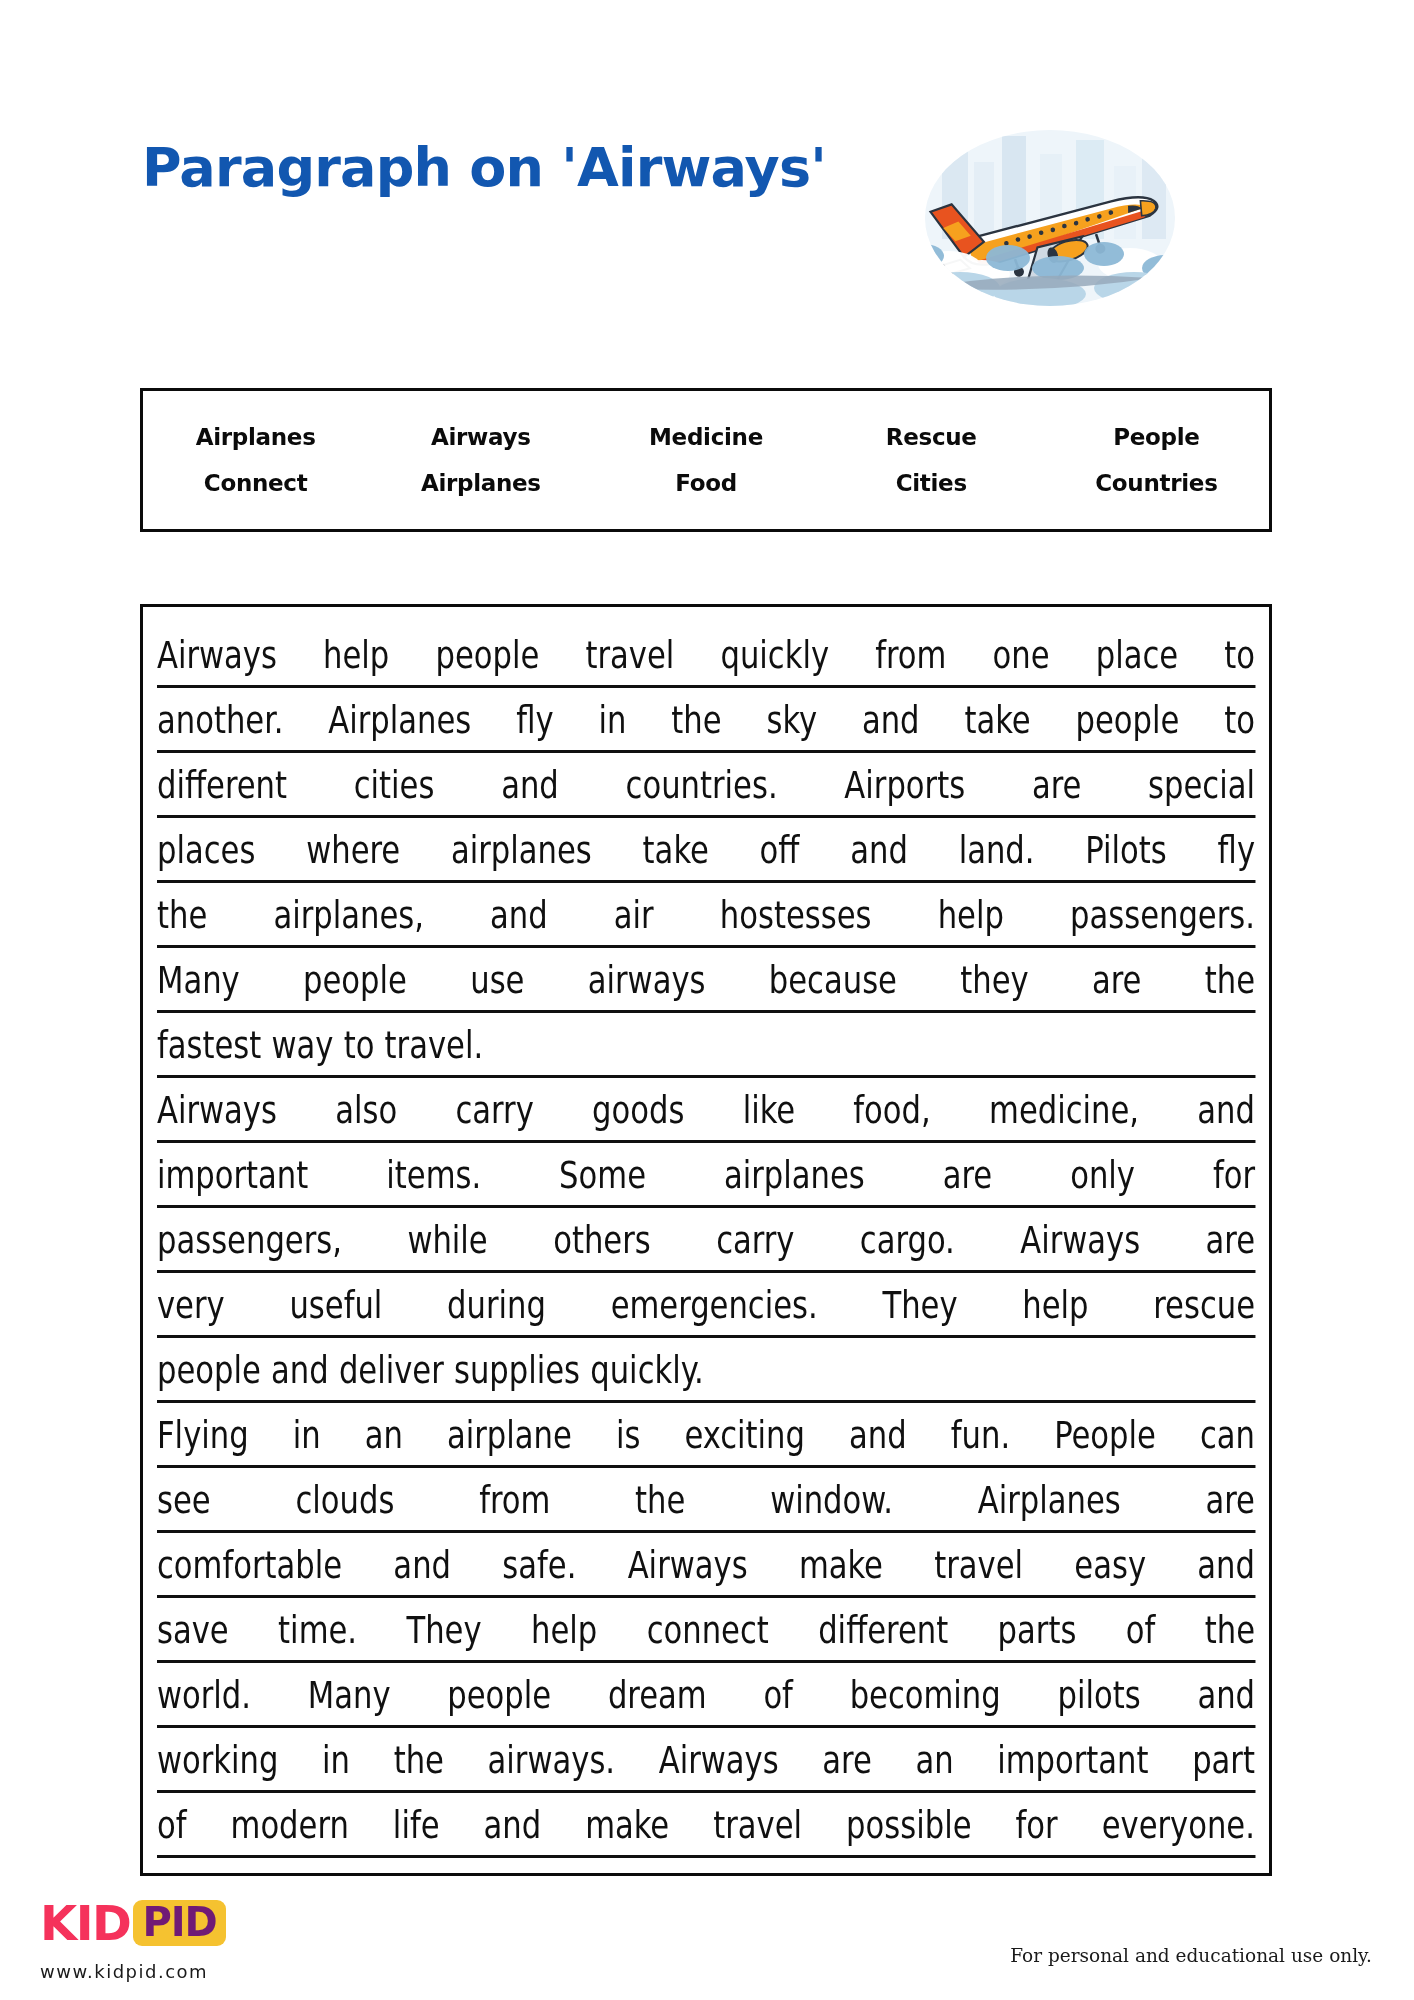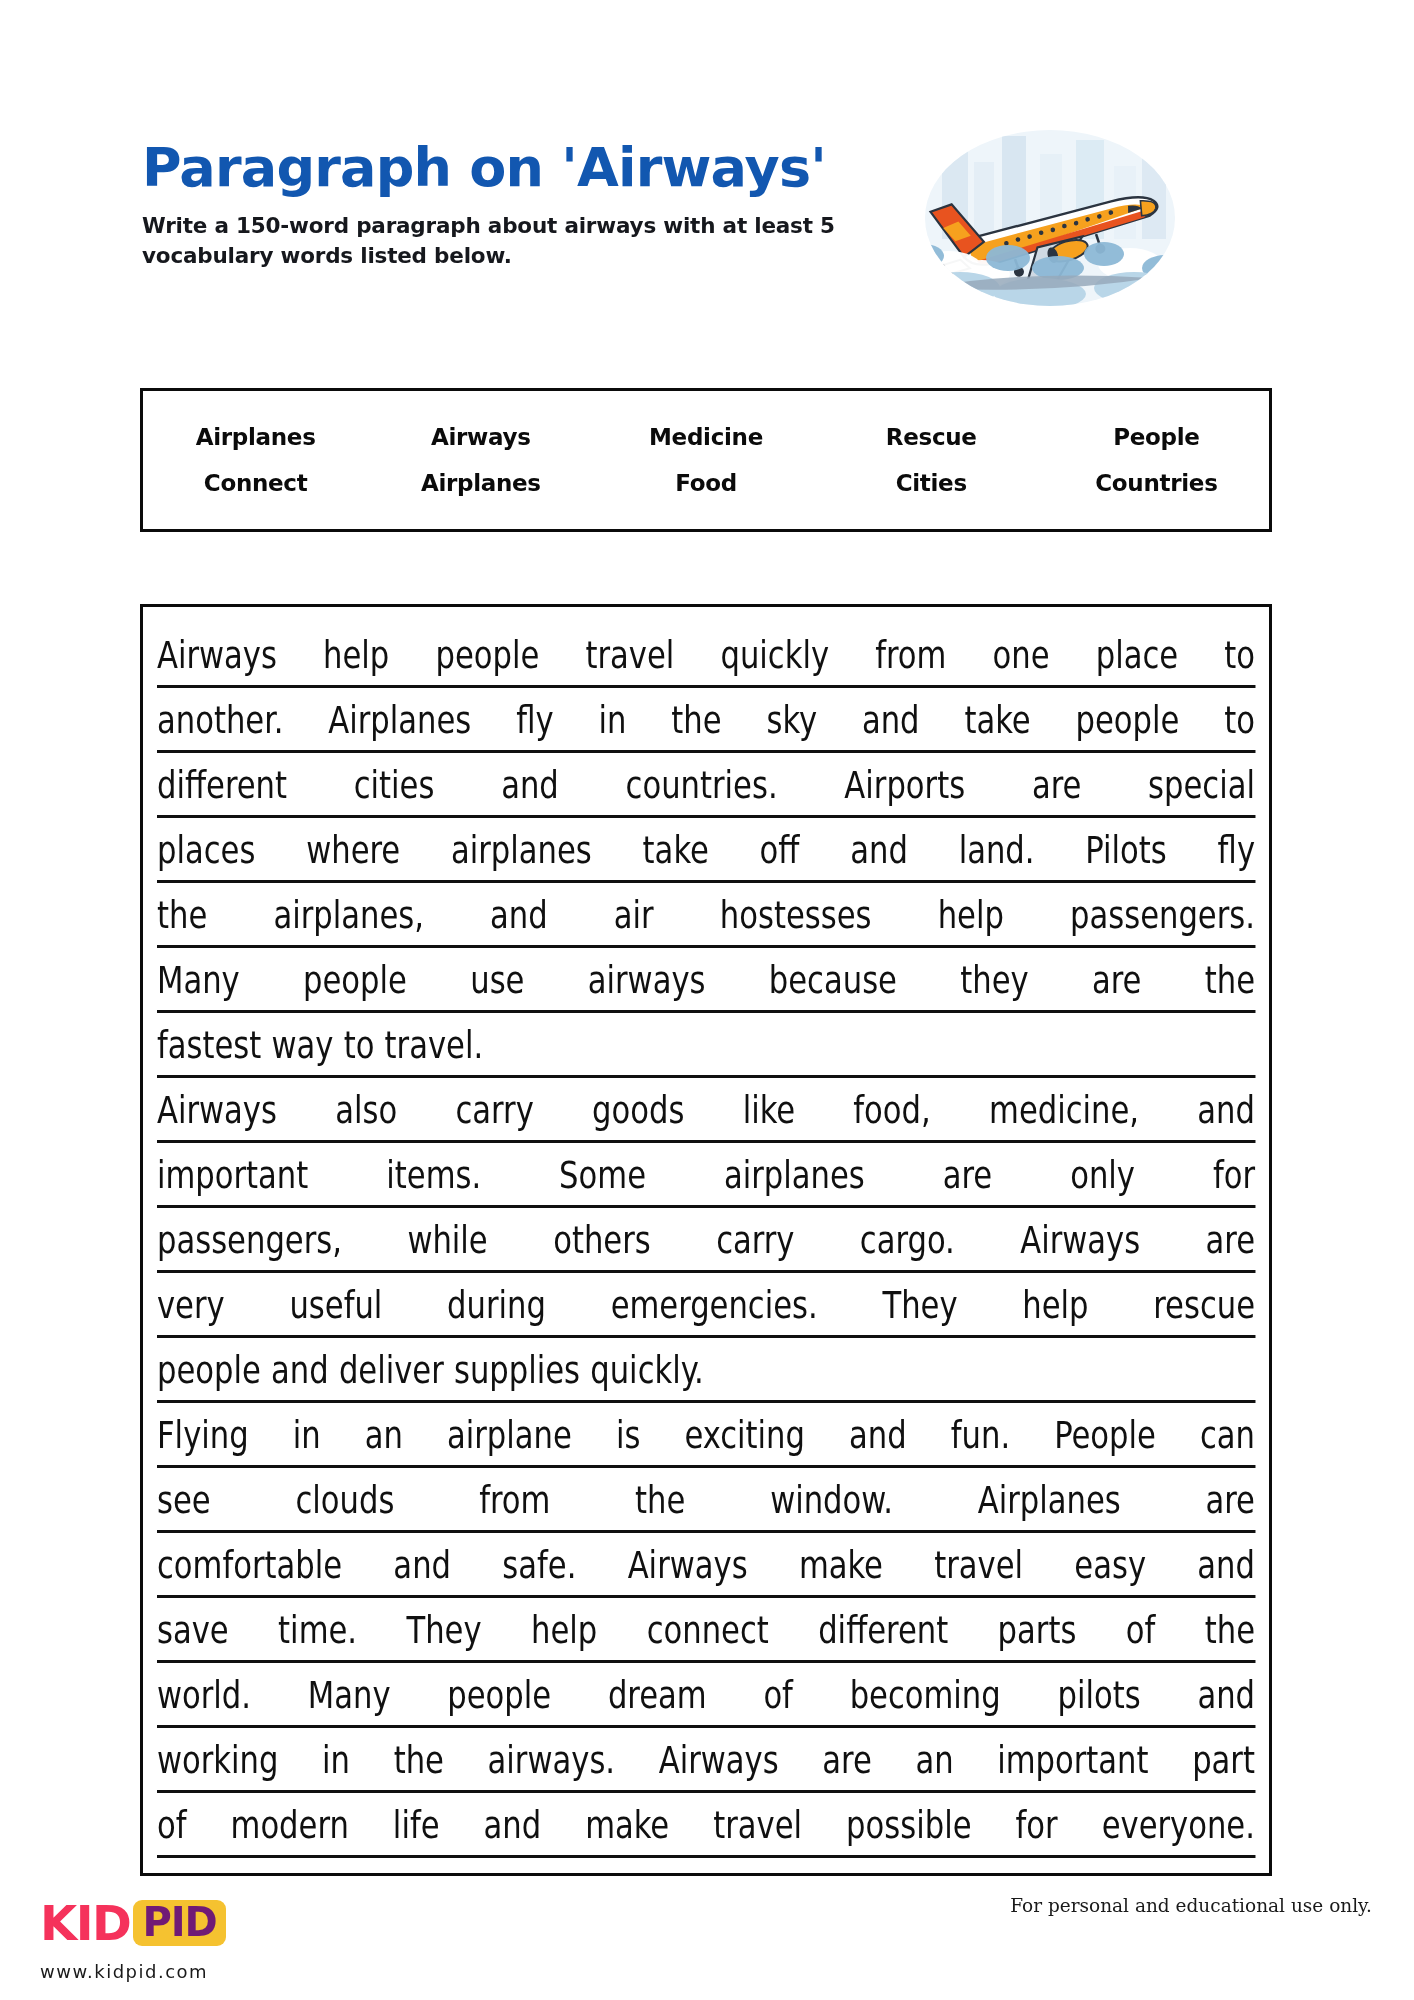--- a/index.html
+++ b/index.html
@@ -160,38 +160,37 @@
   .logo-url {
     font-family: "DejaVu Sans", sans-serif;
     font-size: 18px;
     color: #1a1a1a;
     letter-spacing: 1.5px;
     margin-top: 10px;
   }
   .footer-note {
     position: absolute;
     right: 42px;
-    top: 1892px;
+    top: 1942px;
     width: 470px;
     text-align: right;
     font-family: "DejaVu Serif", serif;
     font-size: 18.5px;
     color: #1a1a1a;
     line-height: 1.55;
   }
   .footer-note .link {
     text-decoration: underline;
   }
 </style>
 </head>
 <body>
 
 <div class="header">
   <h1 class="page-title">Paragraph on 'Airways'</h1>
-  <p class="page-subtitle">Write a 150-word paragraph about airways with at least 5 vocabulary words listed below.</p>
 </div>
 
 <div class="illustration">
   <svg viewBox="0 0 320 210" width="320" height="210" aria-hidden="true">
     <defs>
       <clipPath id="blobClip">
         <ellipse cx="160" cy="100" rx="125" ry="88"></ellipse>
       </clipPath>
     </defs>
     <g clip-path="url(#blobClip)">

